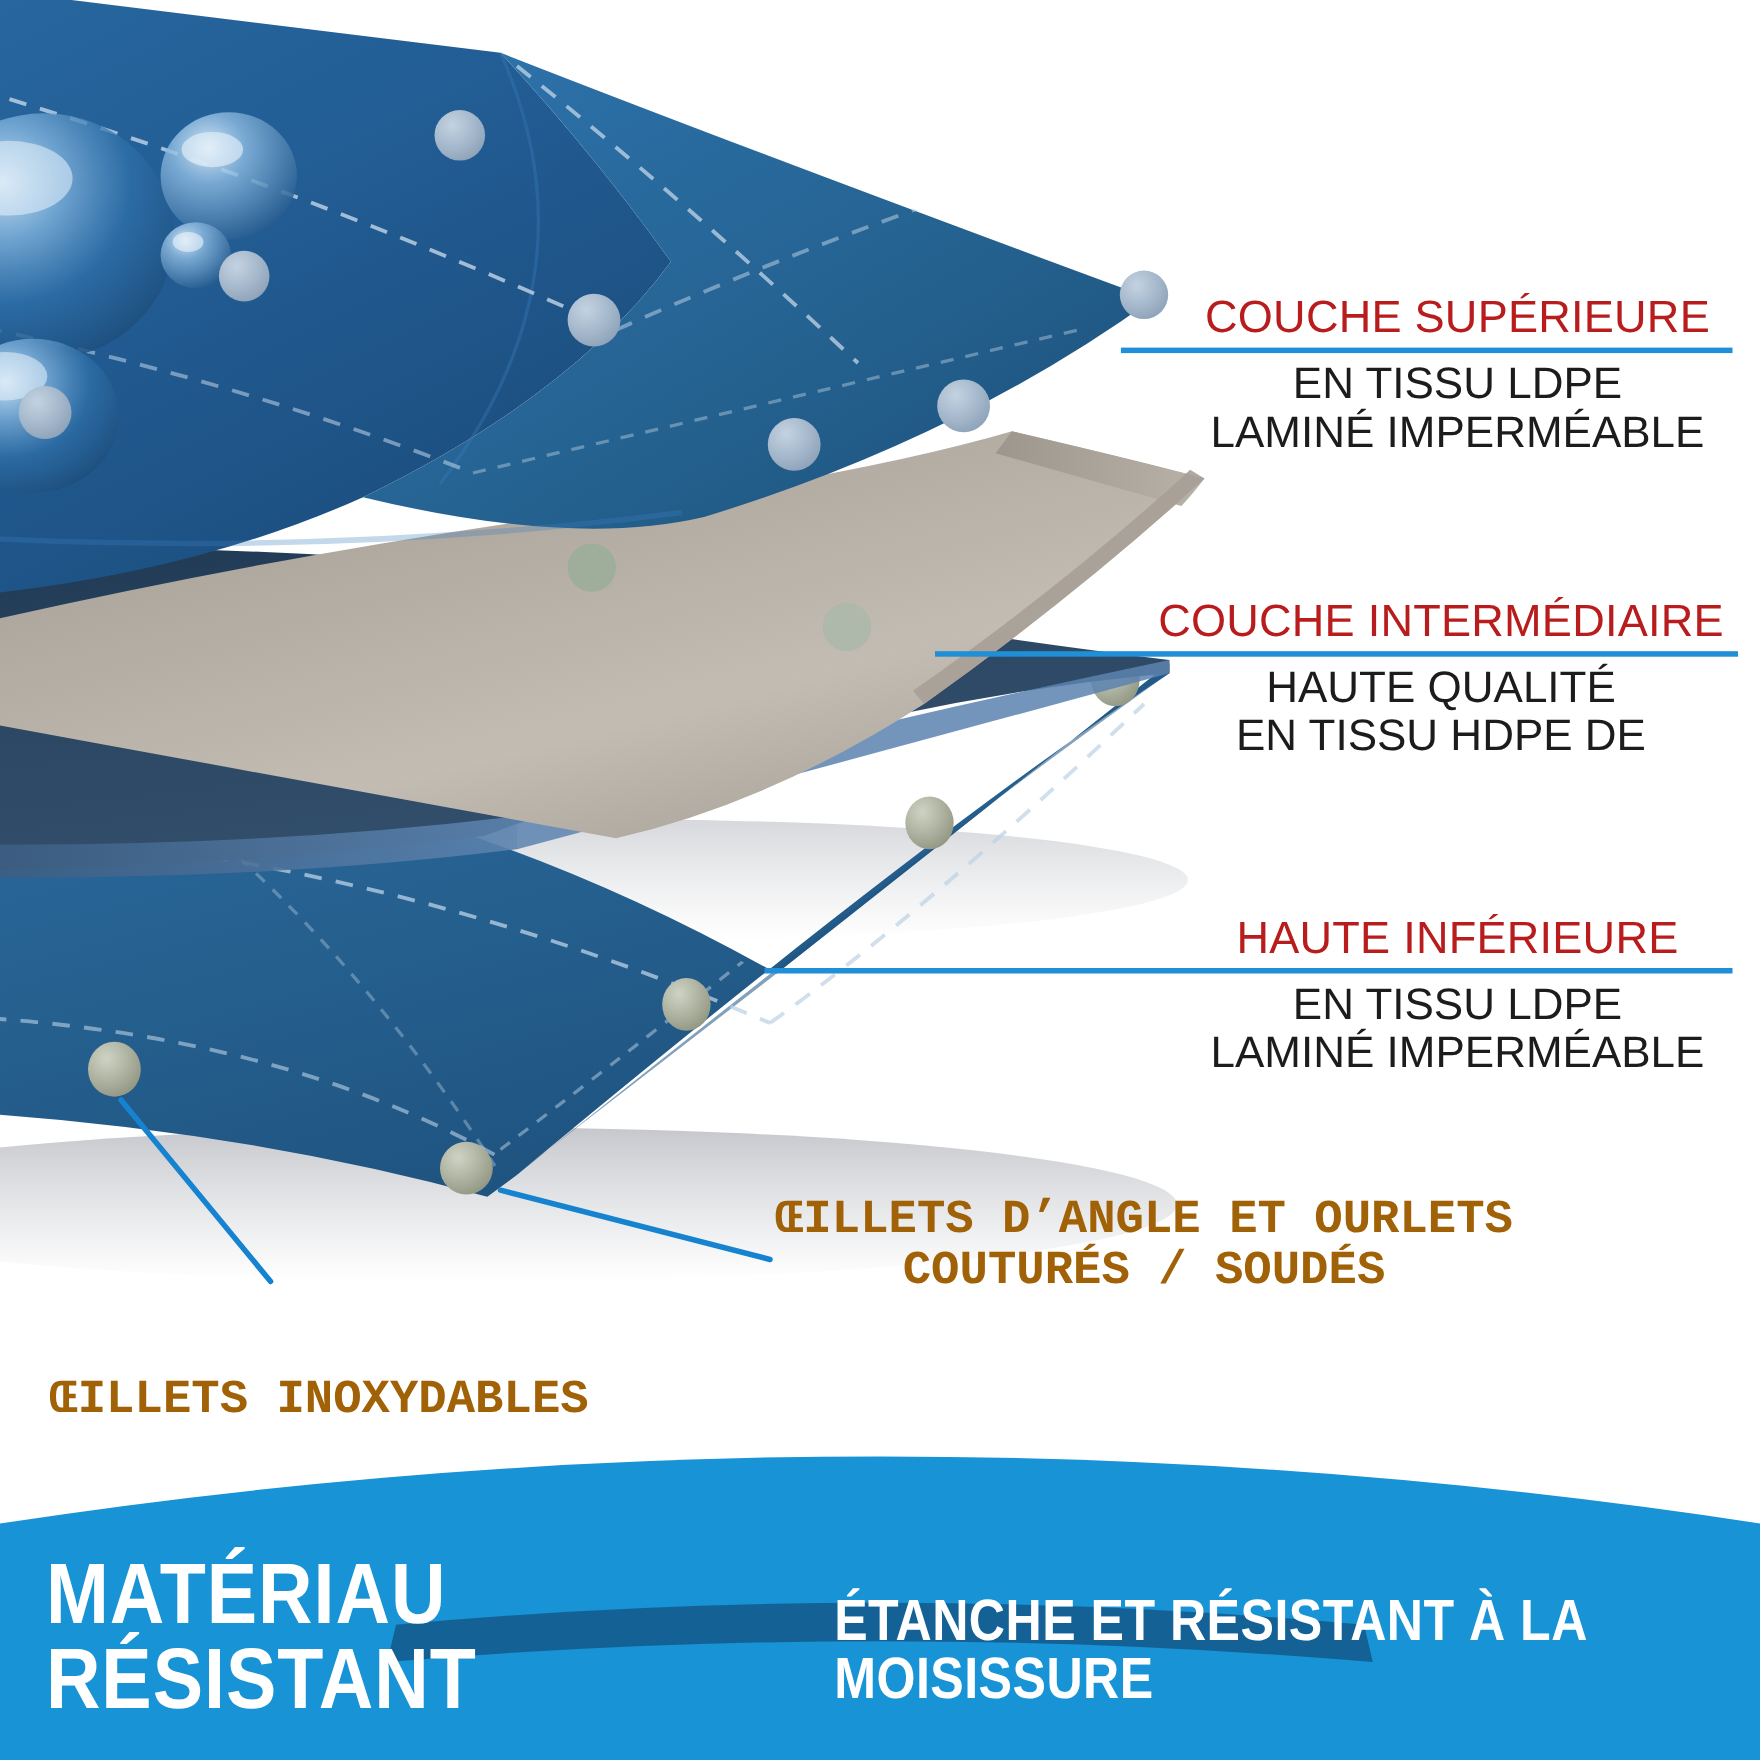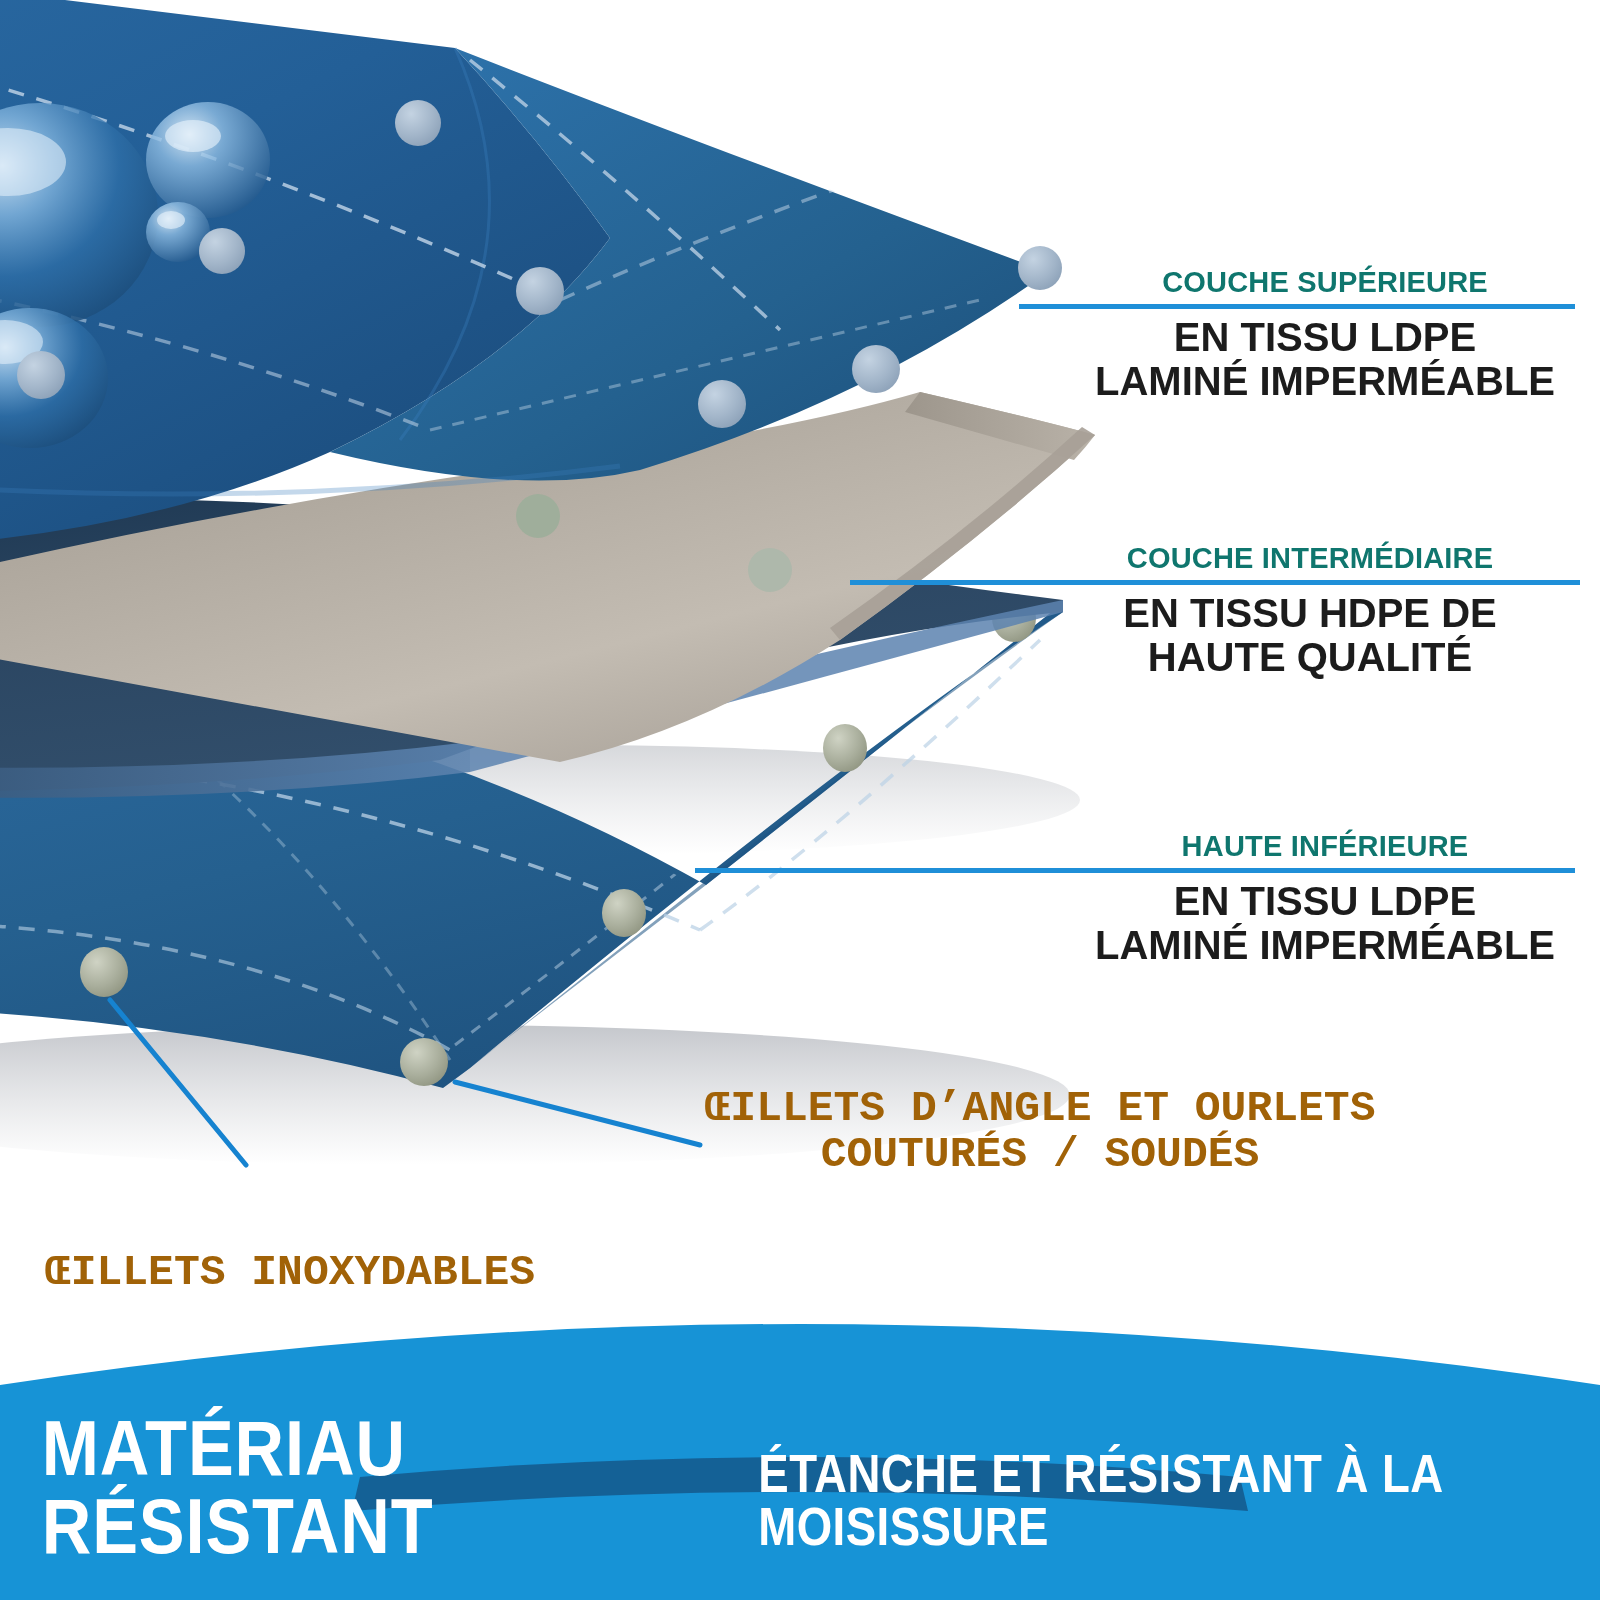--- a/index.html
+++ b/index.html
@@ -28,36 +28,36 @@
     height: 1600px;
   }
 
   
   .callout {
     position: absolute;
     text-align: center;
     color: #141414;
   }
   .callout .ct-head {
-    font-size: 29px;
-    font-weight: bold;
+    font-size: 41px;
+    font-weight: normal;
     letter-spacing: 0.2px;
     line-height: 1.0;
     white-space: nowrap;
-    color: #0f766e;
+    color: #b91c1c;
   }
   .callout .ct-rule {
     height: 5px;
     background: #1f8fd8;
     margin-top: 7px;
     margin-bottom: 6px;
   }
   .callout .ct-sub {
     font-size: 40px;
-    font-weight: bold;
+    font-weight: normal;
     line-height: 1.10;
     color: #1c1c1c;
     white-space: nowrap;
   }
 
   #callout-top        { left: 1075px; top: 268px;  width: 500px; }
   #callout-top .ct-rule   { width: 556px; margin-left: -56px; }
 
   #callout-middle     { left: 1040px; top: 544px;  width: 540px; }
   #callout-middle .ct-rule{ width: 730px; margin-left: -190px; }
@@ -296,22 +296,22 @@
   <div id="callout-top" class="callout">
     <div class="ct-head">COUCHE SUPÉRIEURE</div>
     <div class="ct-rule"></div>
     <div class="ct-sub">EN TISSU LDPE</div>
     <div class="ct-sub">LAMINÉ IMPERMÉABLE</div>
   </div>
 
   <div id="callout-middle" class="callout">
     <div class="ct-head">COUCHE INTERMÉDIAIRE</div>
     <div class="ct-rule"></div>
+    <div class="ct-sub">HAUTE QUALITÉ</div>
     <div class="ct-sub">EN TISSU HDPE DE</div>
-    <div class="ct-sub">HAUTE QUALITÉ</div>
   </div>
 
   <div id="callout-bottom" class="callout">
     <div class="ct-head">HAUTE INFÉRIEURE</div>
     <div class="ct-rule"></div>
     <div class="ct-sub">EN TISSU LDPE</div>
     <div class="ct-sub">LAMINÉ IMPERMÉABLE</div>
   </div>
 
   <div id="callout-hems" class="plain-callout">

